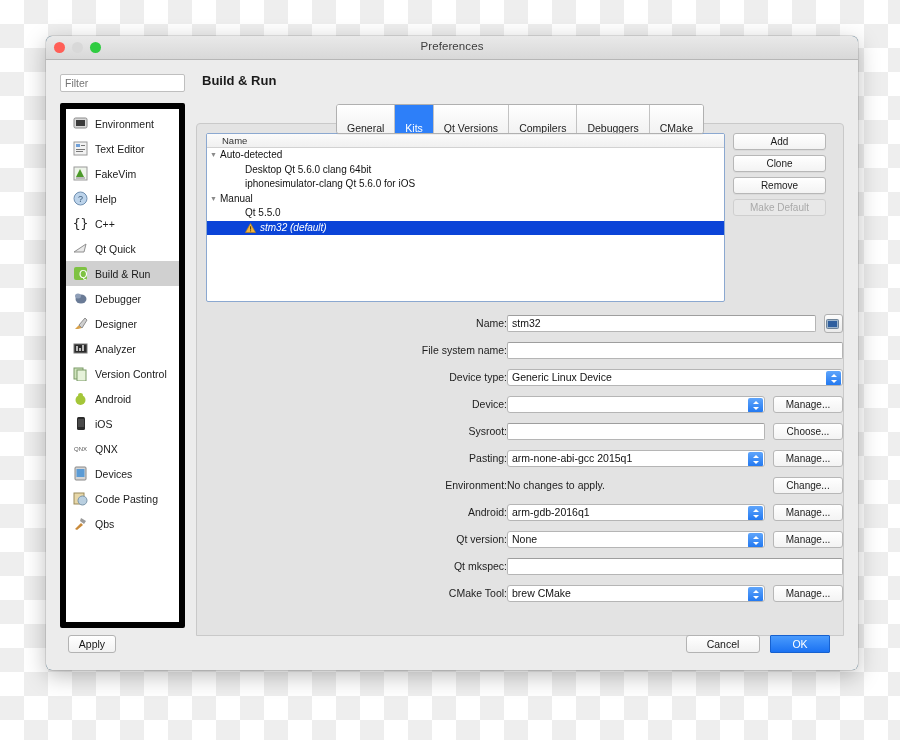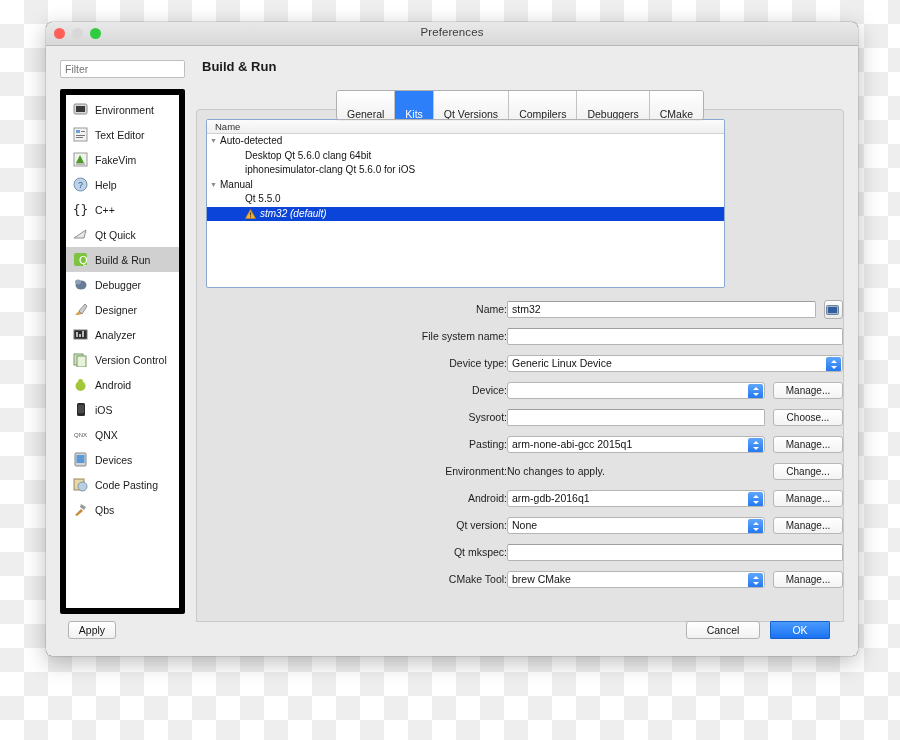--- a/index.html
+++ b/index.html
@@ -15,21 +15,21 @@
     background-image:
       linear-gradient(45deg, #eeeeee 25%, transparent 25%, transparent 75%, #eeeeee 75%, #eeeeee),
       linear-gradient(45deg, #eeeeee 25%, transparent 25%, transparent 75%, #eeeeee 75%, #eeeeee);
     background-size: 48px 48px;
     background-position: 0 0, 24px 24px;
   }
 
   
   .window {
     position: absolute;
-    left: 46px; top: 22px;
+    left: 46px; top: 36px;
     width: 812px; height: 634px;
     background: #0c4a6e;
     border-radius: 6px;
     box-shadow: 0 6px 22px rgba(0,0,0,0.26), 0 0 0 0.5px rgba(0,0,0,0.20);
     overflow: hidden;
   }
 
   .titlebar {
     position: relative;
     height: 24px;
@@ -127,21 +127,21 @@
   .tree {
     width: 100%; height: 100%;
     background: #ffffff;
     border: 1px solid #8ba8d0;
     border-radius: 2px;
     overflow: hidden;
   }
   .tree-head {
     height: 14px; line-height: 14px;
     font-size: 9.5px; color: #333;
-    padding-left: 8px;
+    padding-left: 15px;
     background: linear-gradient(to bottom,#fbfbfb,#f0f0f0);
     border-bottom: 1px solid #d2d2d2;
   }
   .tree-row {
     height: 14.5px; line-height: 14.5px;
     font-size: 10px; color: #121212;
     display: flex; align-items: center;
     white-space: nowrap;
   }
   .tree-row.selected { background: #0b44d8; color: #ffffff; font-style: italic; }
@@ -452,20 +452,26 @@
                       <rect x="5" y="3.3" width="1.1" height="3.3" fill="#5a4208"></rect>
                       <rect x="5" y="7.3" width="1.1" height="1.1" fill="#5a4208"></rect>
                     </svg>
                   </span>
                   <span>stm32 (default)</span>
                 </div>
               </div>
           </div>
         </div>
 
+        <div class="sidebtns" id="tree-buttons">
+            <div class="btn">Add</div>
+            <div class="btn">Clone</div>
+            <div class="btn">Remove</div>
+            <div class="btn disabled">Make Default</div>
+          </div>
 
         <div class="form" id="kit-form">
             <div class="frow">
               <div class="flabel">Name:</div>
               <div class="textfield" style="width: 425px;">stm32</div>
               <div class="iconbtn">
                 <span class="nav-ico"><svg width="13" height="11">
                     <rect x="0.5" y="0.5" width="12" height="9" rx="1" fill="#9fb6cc" stroke="#6e8398"></rect>
                     <rect x="2" y="2" width="9" height="6" fill="#2f5f9f"></rect>
                   </svg></span>

